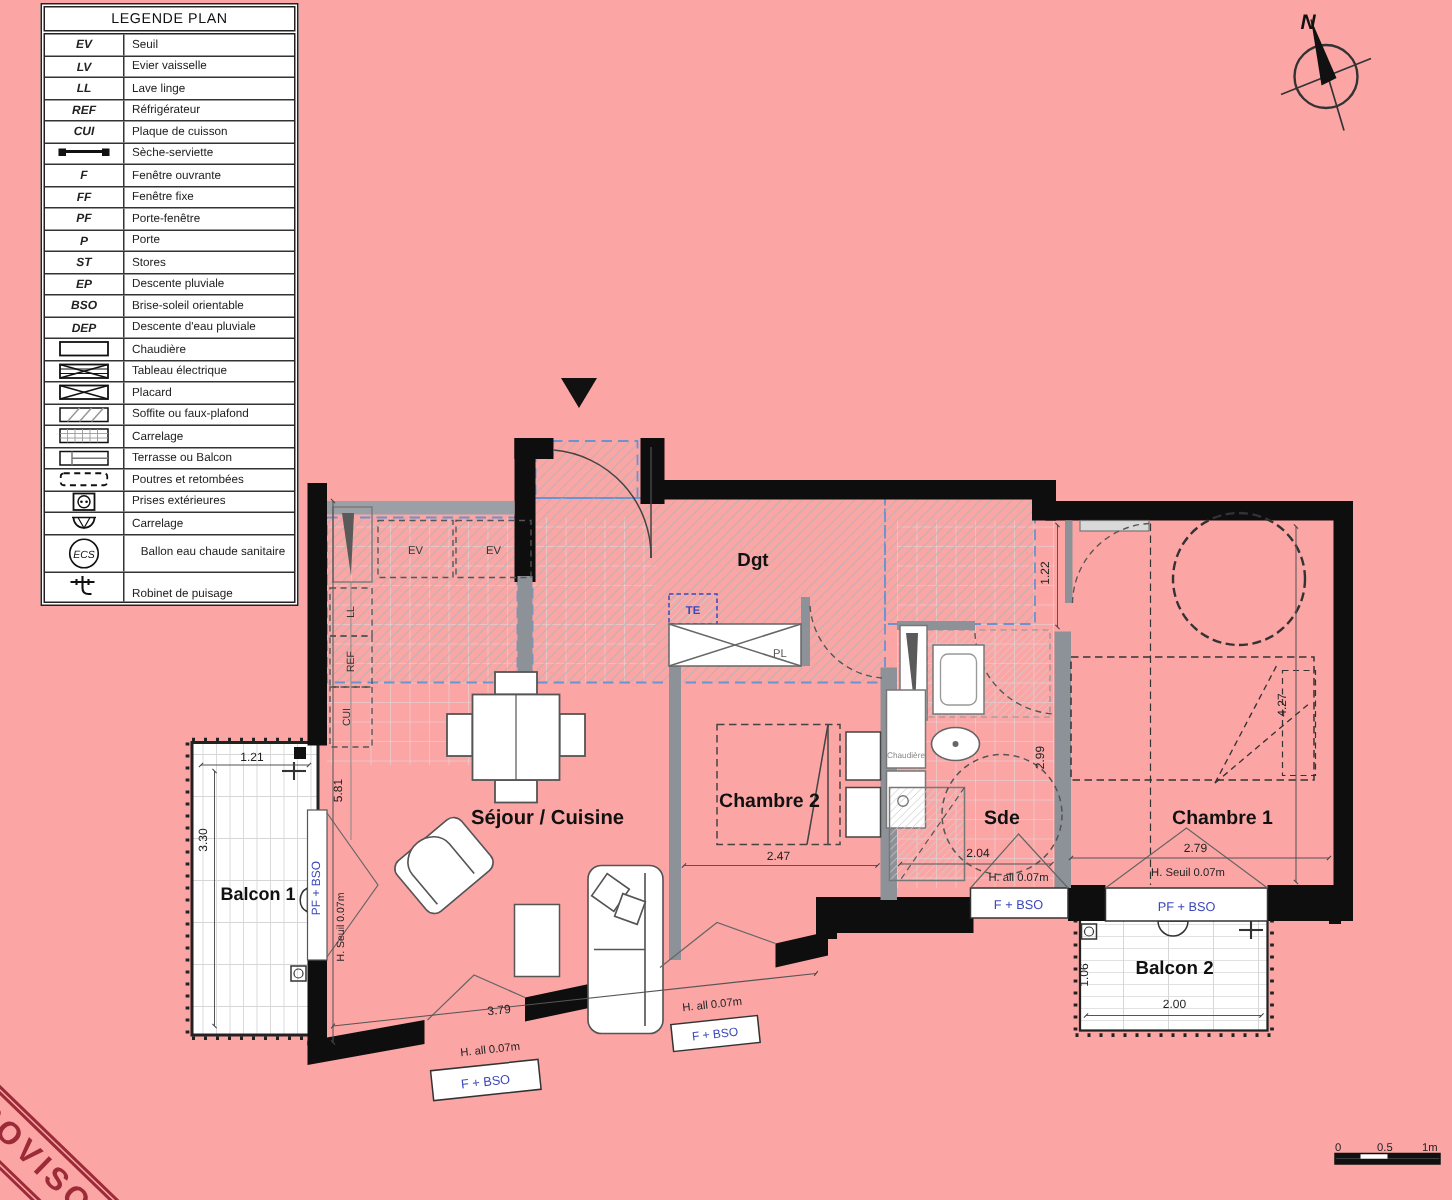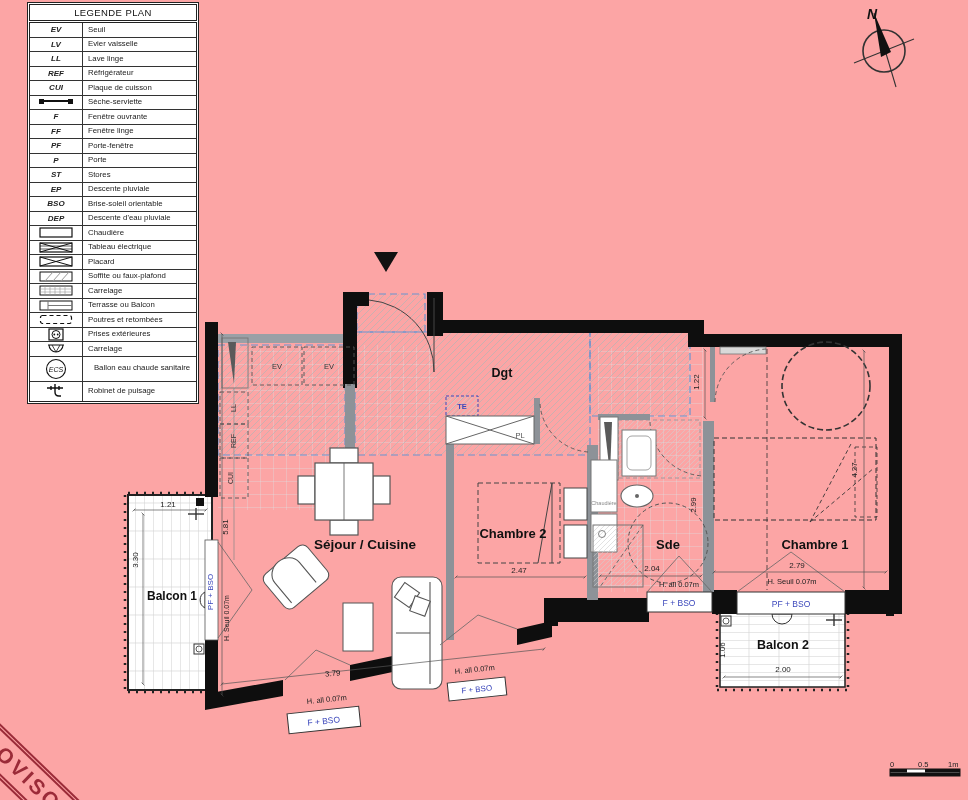--- a/index.html
+++ b/index.html
@@ -6,21 +6,21 @@
   #stage{position:relative;width:968px;height:800px;background:#fca5a5;overflow:hidden;
          font-family:"Liberation Sans", sans-serif;}
   
   #legend{position:absolute;left:27px;top:2px;width:170px;border:1.5px solid #222;background:#fff;}
   #legend .ltitle{border:1px solid #222;margin:1px;text-align:center;font-size:9.5px;
       padding:2px 0;letter-spacing:.4px;color:#111;}
   #legend .lbody{border:1px solid #222;margin:1px;}
   .lrow{display:flex;align-items:center;height:13.5px;border-bottom:1px solid #333;}
   .lrow:last-child{border-bottom:none;}
   .lrow.tall{height:24px;text-align:center;}
-  .lrow.med{height:19px;}
+  .lrow.med{height:19px;align-items:flex-end;}
   .lsym{width:52px;flex:0 0 52px;border-right:1px solid #333;height:100%;
         display:flex;align-items:center;justify-content:center;}
   .lsym .code{font-size:8px;font-style:italic;font-weight:bold;color:#222;}
   .llab{flex:1;font-size:7.8px;color:#222;padding-left:5px;line-height:1.05;}
   .lsym svg{display:block;}
   
   #watermark{position:absolute;left:-22px;top:702px;width:225px;
      transform:rotate(44deg);transform-origin:left top;
      border-top:5px double #9b2b38;border-bottom:5px double #9b2b38;
      padding:3px 0 4px 14px;color:#9b2b38;font-size:21px;font-weight:bold;
@@ -80,21 +80,21 @@
         <div class="lrow">
           <div class="lsym">
             <span class="code">F</span>
           </div>
           <div class="llab">Fenêtre ouvrante</div>
         </div>
         <div class="lrow">
           <div class="lsym">
             <span class="code">FF</span>
           </div>
-          <div class="llab">Fenêtre linge</div>
+          <div class="llab">Fenêtre fixe</div>
         </div>
         <div class="lrow">
           <div class="lsym">
             <span class="code">PF</span>
           </div>
           <div class="llab">Porte-fenêtre</div>
         </div>
         <div class="lrow">
           <div class="lsym">
             <span class="code">P</span>

